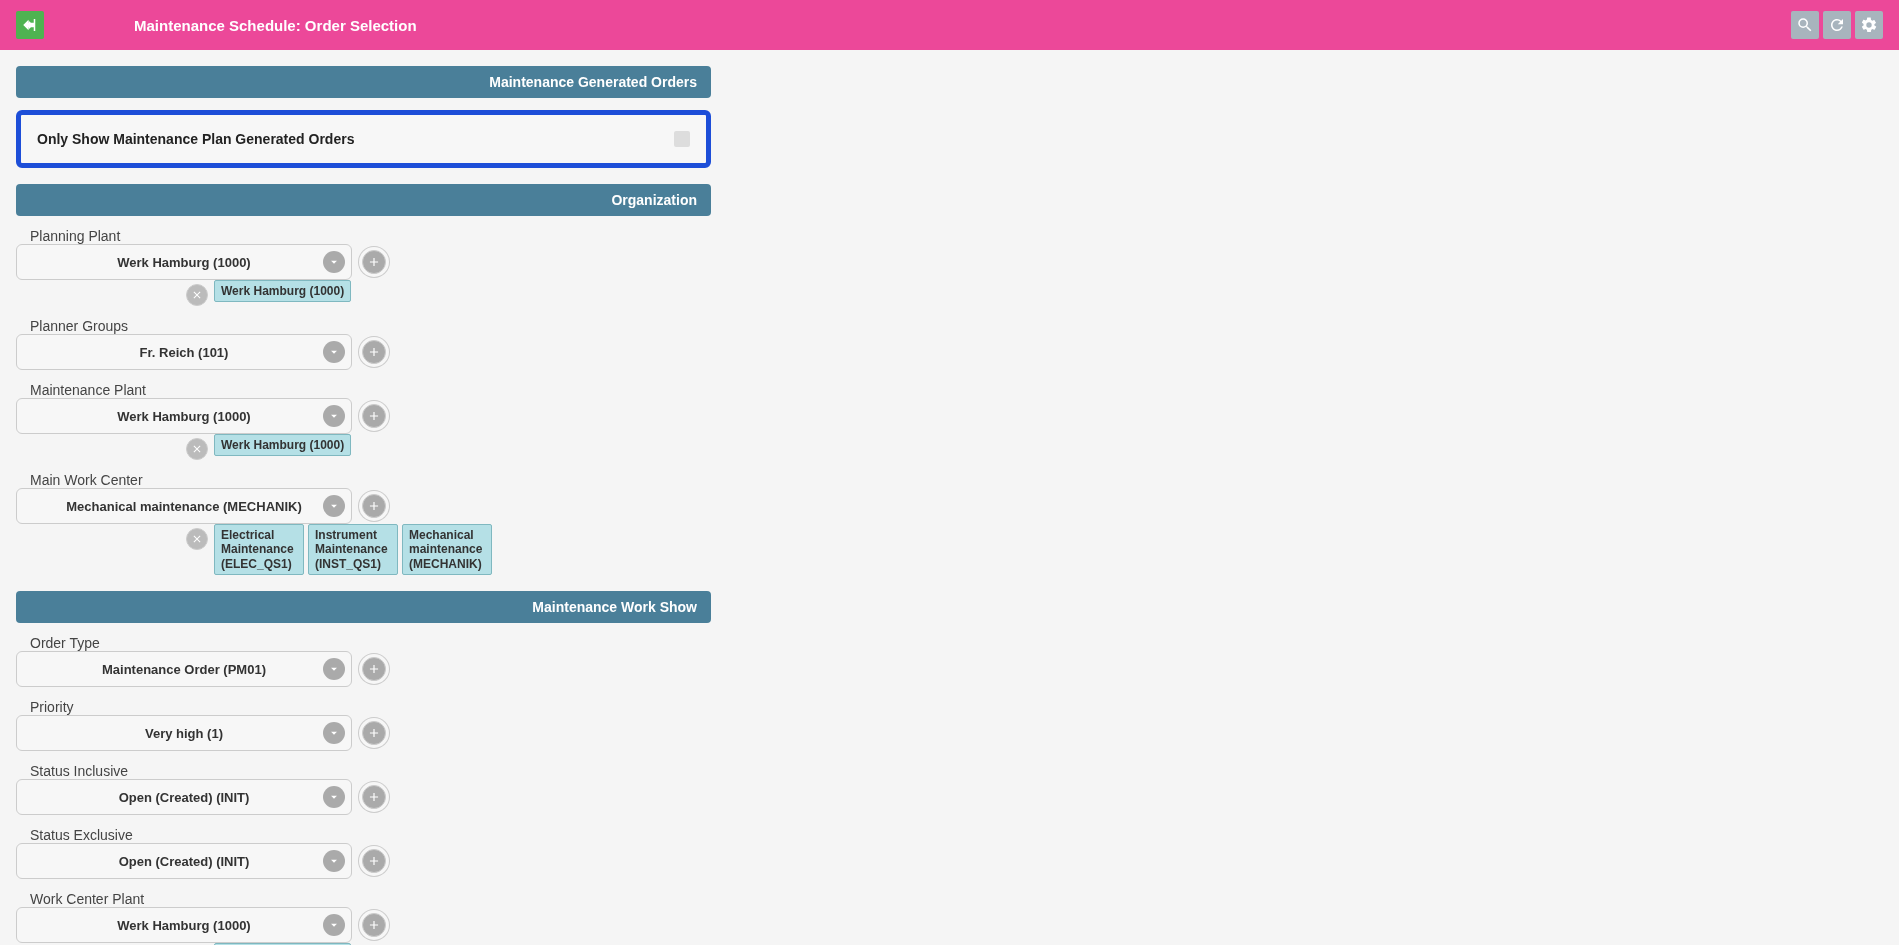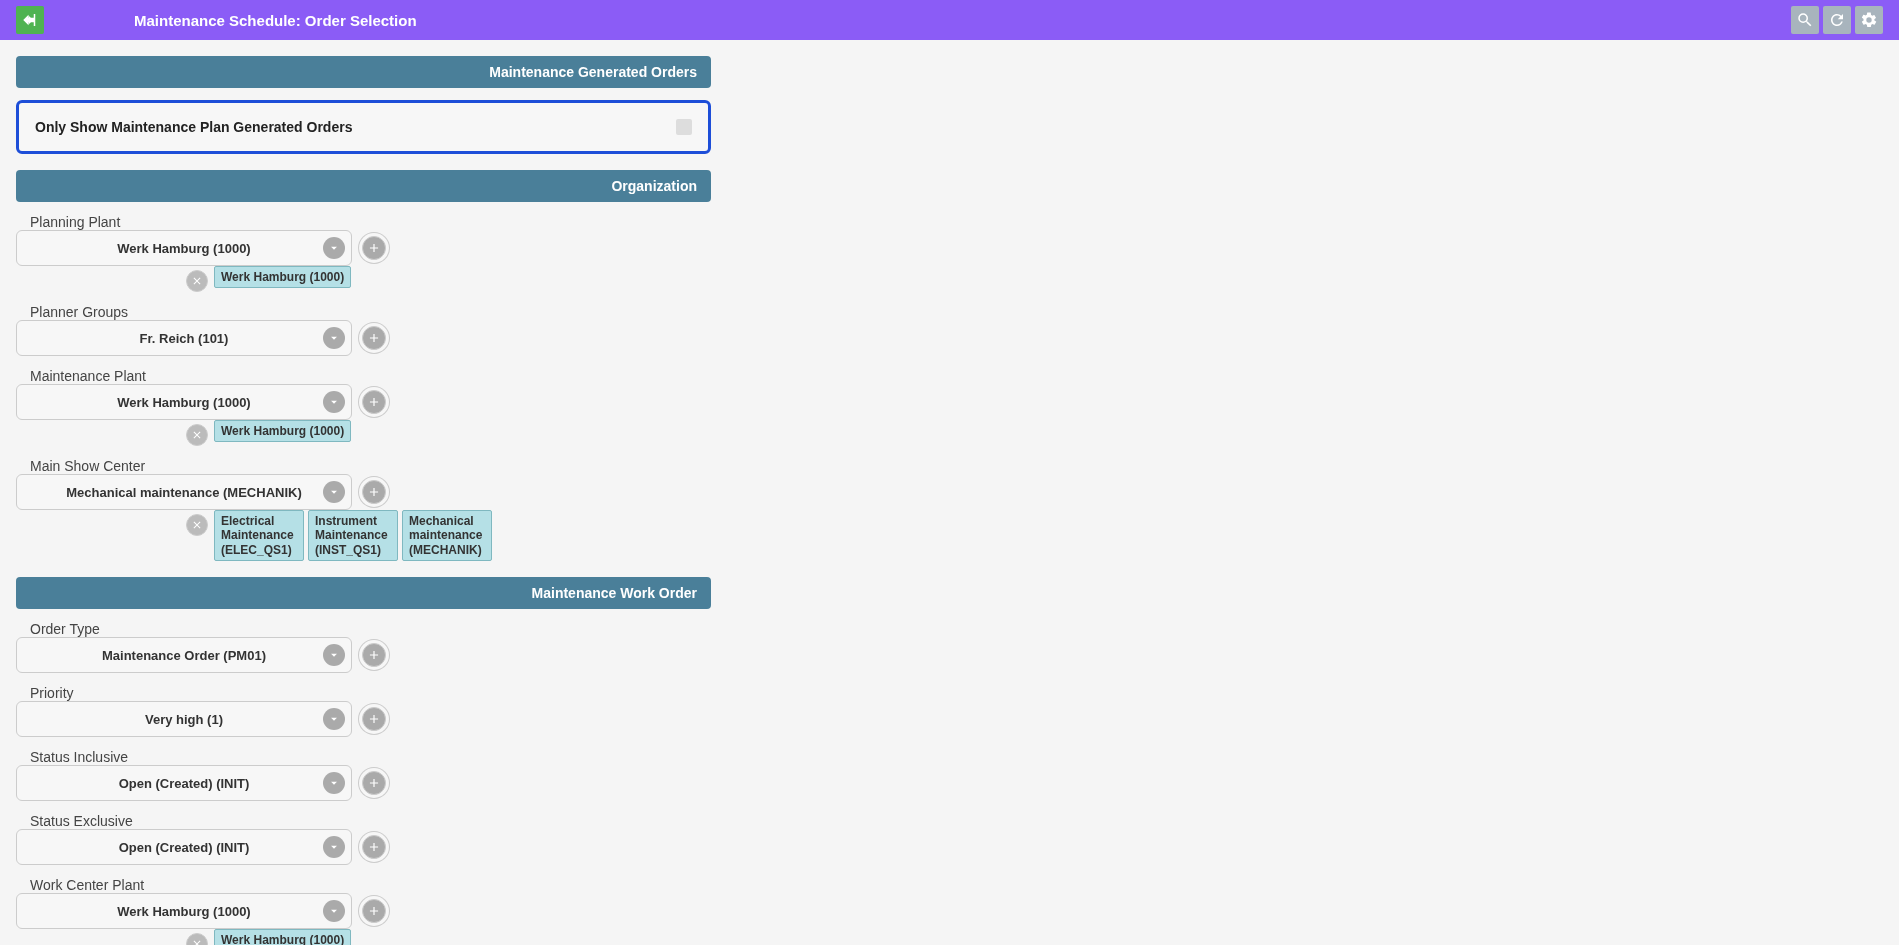--- a/index.html
+++ b/index.html
@@ -7,23 +7,23 @@
       margin: 0;
       padding: 0;
     }
     body {
       font-family: Arial, Helvetica, sans-serif;
       background: #f5f5f5;
       font-size: 14px;
       color: #333;
     }
     .topbar {
-      background: #8b5cf6;
+      background: #ec4899;
       color: #fff;
-      height: 40px;
+      height: 50px;
       display: flex;
       align-items: center;
       padding: 12px 16px;
       justify-content: space-between;
     }
     .topbar-left {
       display: flex;
       align-items: center;
       gap: 90px;
     }
@@ -71,21 +71,21 @@
       font-size: 14px;
       border-radius: 4px;
       width: 695px;
       margin-top: 16px;
       text-align: right;
     }
     .section-header:first-child { margin-top: 0; }
 
     .checkbox-card {
       background: #f7f7f7;
-      border: 3px solid #1d4ed8;
+      border: 5px solid #1d4ed8;
       border-radius: 6px;
       padding: 16px;
       margin-top: 12px;
       width: 695px;
       display: flex;
       justify-content: space-between;
       align-items: center;
     }
     .checkbox-card-label {
       font-weight: bold;
@@ -324,21 +324,21 @@
             <path d="M19 6.41L17.59 5 12 10.59 6.41 5 5 6.41 10.59 12 5 17.59 6.41 19 12 13.41 17.59 19 19 17.59 13.41 12z"></path>
           </svg>
         </div>
       <div class="tag-list">
         <span class="tag simple">Werk Hamburg (1000)</span>
       </div>
     </div>
   </div>
 
   <div class="field-row">
-    <div class="field-label">Main Show Center</div>
+    <div class="field-label">Main Work Center</div>
     <div class="field-control">
       <div class="dropdown">
         <span class="dropdown-text">Mechanical maintenance (MECHANIK)</span>
         <span class="dropdown-chevron">
             <svg viewBox="0 0 24 24">
               <path d="M7 10l5 5 5-5z"></path>
             </svg>
           </span>
       </div>
       <div class="circle-btn">
@@ -354,21 +354,21 @@
           </svg>
         </div>
       <div class="tag-list">
         <span class="tag">Electrical Maintenance (ELEC_QS1)</span>
         <span class="tag">Instrument Maintenance (INST_QS1)</span>
         <span class="tag">Mechanical maintenance (MECHANIK)</span>
       </div>
     </div>
   </div>
 
-  <div class="section-header">Maintenance Work Order</div>
+  <div class="section-header">Maintenance Work Show</div>
 
   <div class="field-row">
     <div class="field-label">Order Type</div>
     <div class="field-control">
       <div class="dropdown">
         <span class="dropdown-text">Maintenance Order (PM01)</span>
         <span class="dropdown-chevron">
             <svg viewBox="0 0 24 24">
               <path d="M7 10l5 5 5-5z"></path>
             </svg>

